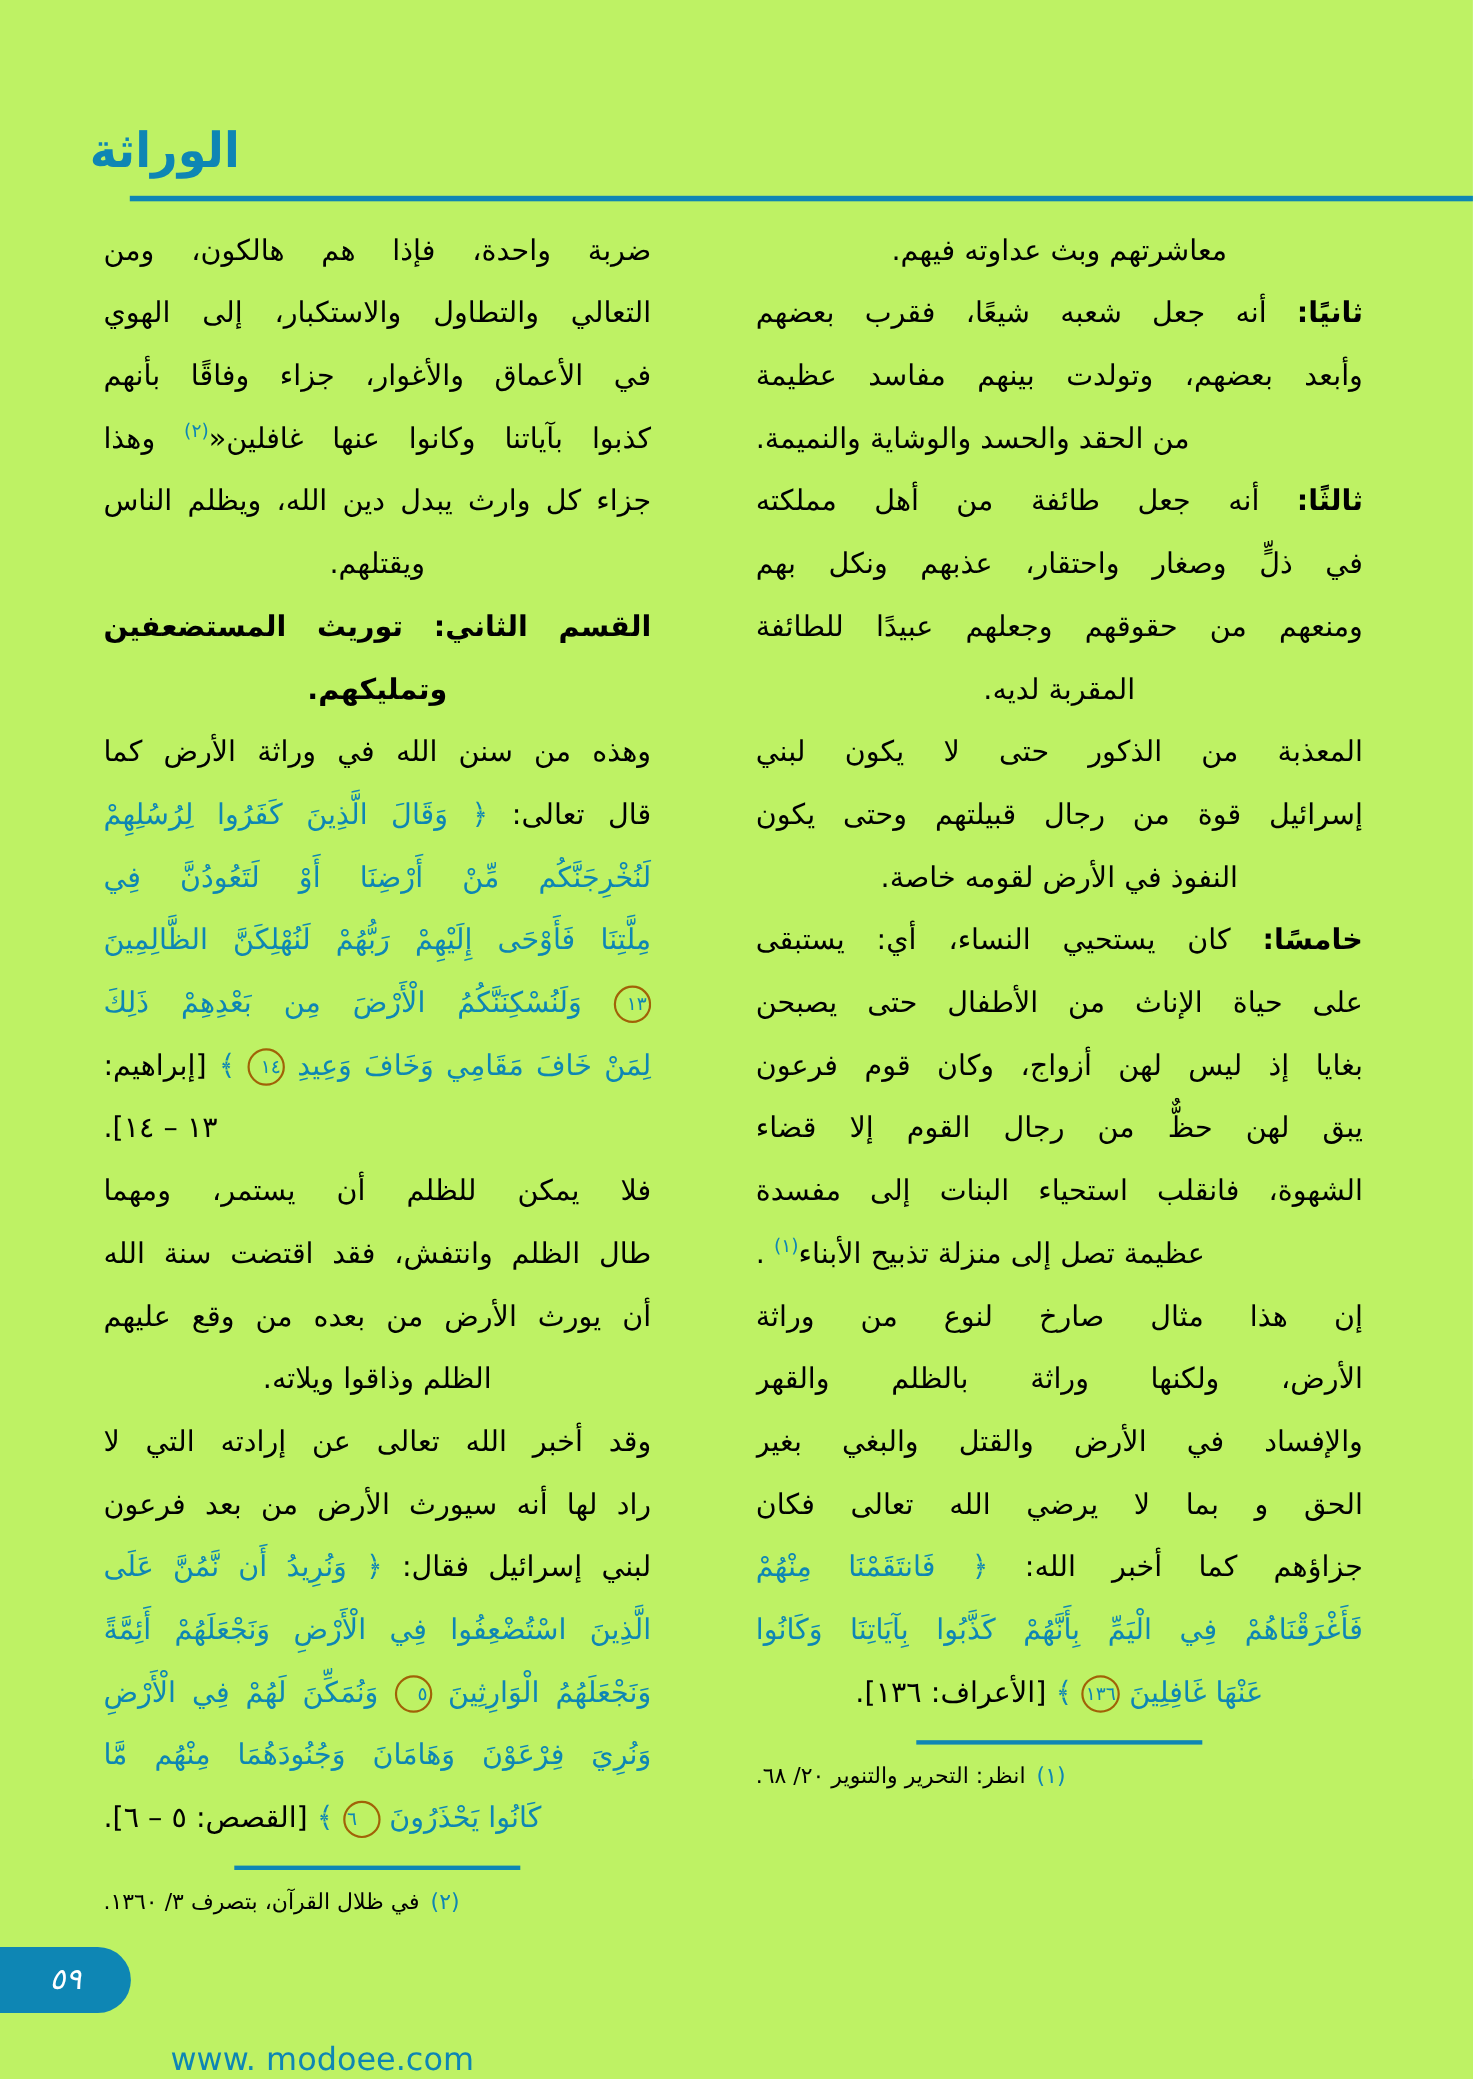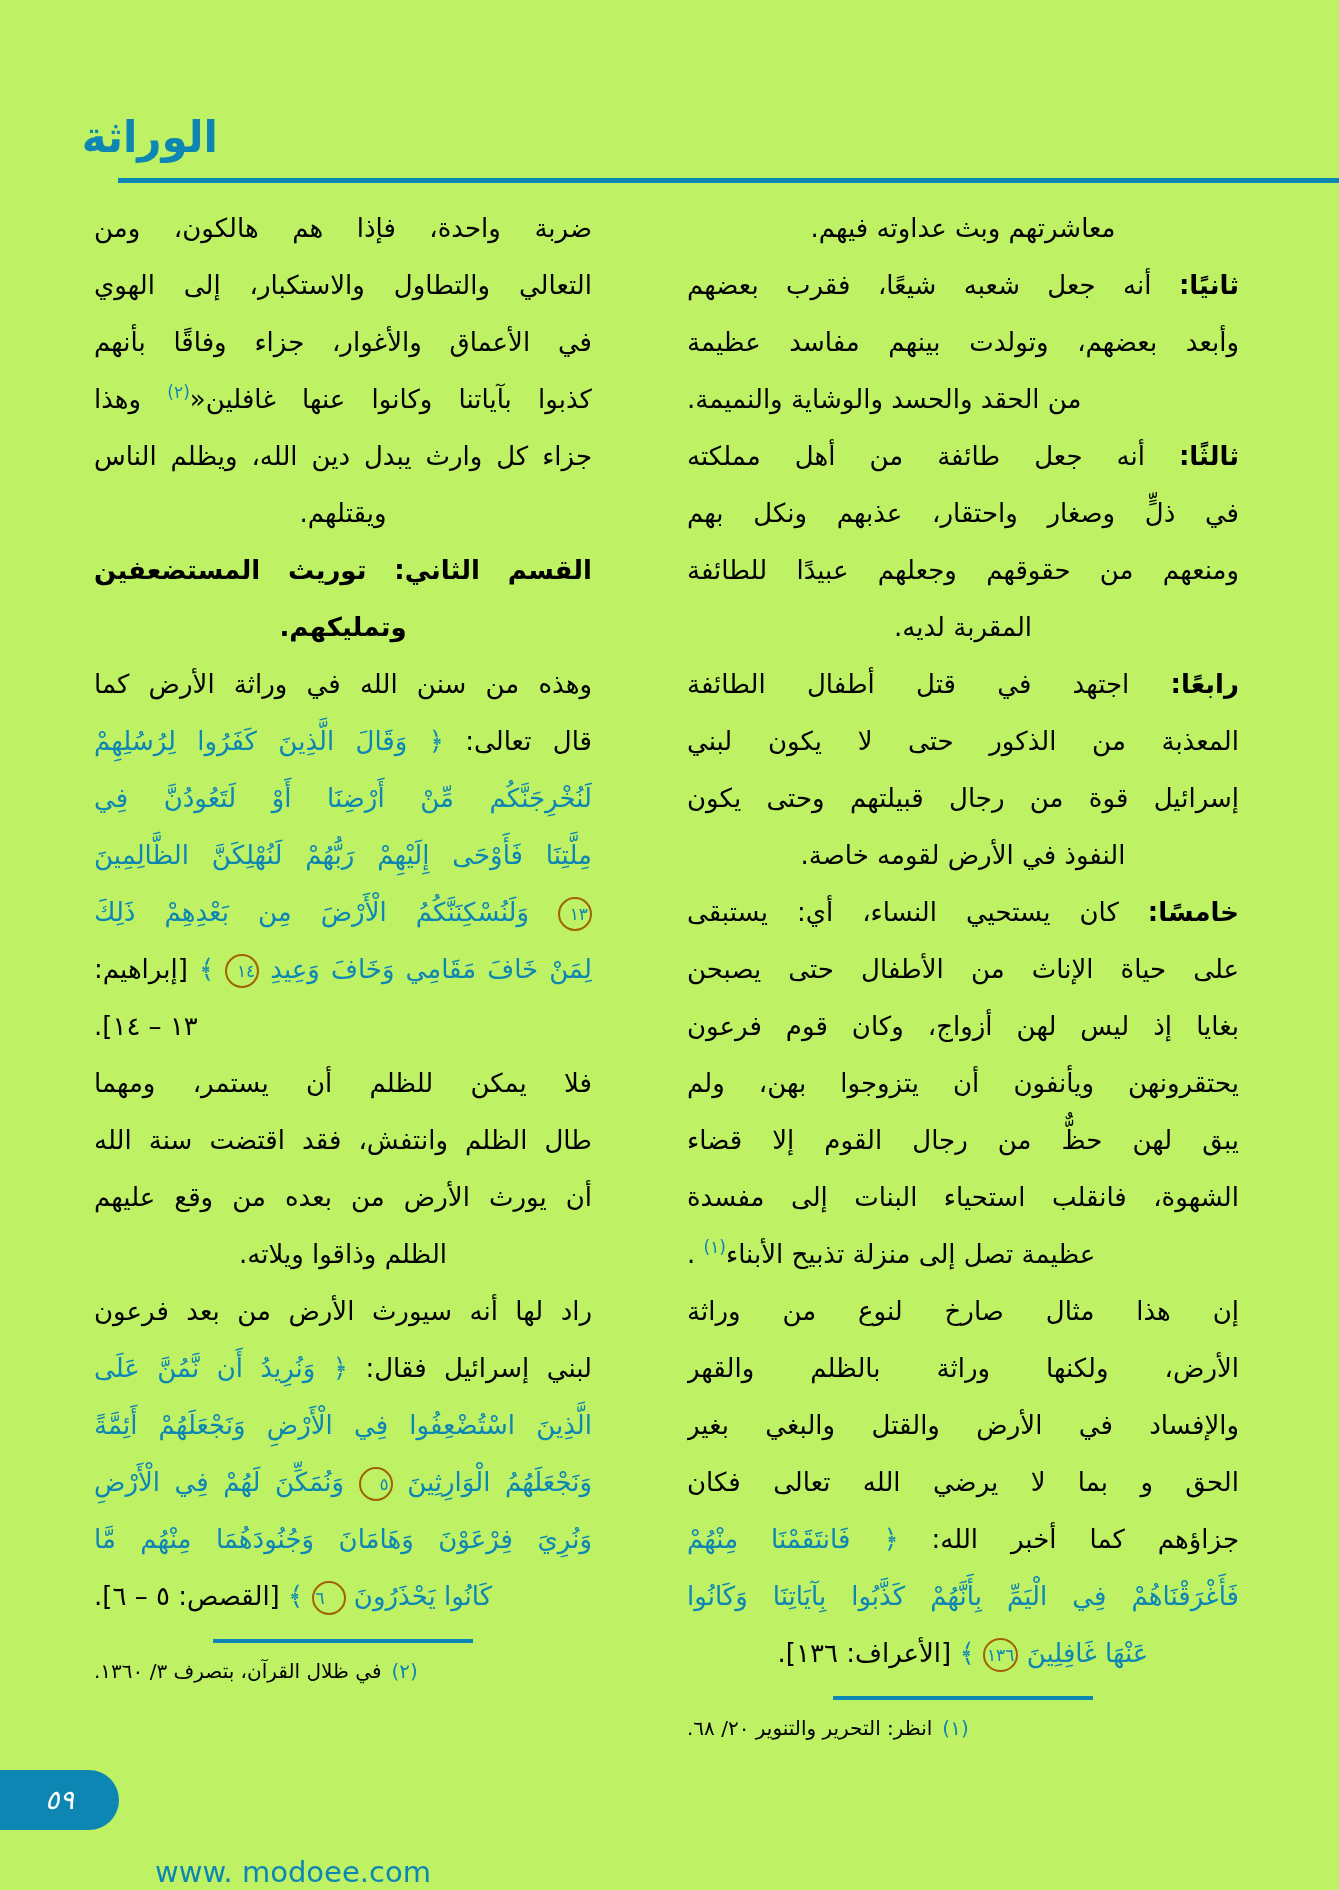--- a/index.html
+++ b/index.html
@@ -66,28 +66,26 @@
     <div class="col col-right">
       <div class="lines">
           <div class="line ln-c"><span class="seg-n">معاشرتهم وبث عداوته فيهم.</span></div>
           <div class="line ln-j"><span class="seg-b">ثانيًا:</span><span class="seg-n"> أنه جعل شعبه شيعًا، فقرب بعضهم</span></div>
           <div class="line ln-j"><span class="seg-n">وأبعد بعضهم، وتولدت بينهم مفاسد عظيمة</span></div>
           <div class="line ln-l"><span class="seg-n">من الحقد والحسد والوشاية والنميمة.</span></div>
           <div class="line ln-j"><span class="seg-b">ثالثًا:</span><span class="seg-n"> أنه جعل طائفة من أهل مملكته</span></div>
           <div class="line ln-j"><span class="seg-n">في ذلٍّ وصغار واحتقار، عذبهم ونكل بهم</span></div>
           <div class="line ln-j"><span class="seg-n">ومنعهم من حقوقهم وجعلهم عبيدًا للطائفة</span></div>
           <div class="line ln-c"><span class="seg-n">المقربة لديه.</span></div>
-          <div class="line ln-j"><span class="seg-b">رابعًا:</span><span class="seg-n"> اجتهد في قتل أطفال الطائفة</span></div>
           <div class="line ln-j"><span class="seg-n">المعذبة من الذكور حتى لا يكون لبني</span></div>
           <div class="line ln-j"><span class="seg-n">إسرائيل قوة من رجال قبيلتهم وحتى يكون</span></div>
           <div class="line ln-c"><span class="seg-n">النفوذ في الأرض لقومه خاصة.</span></div>
           <div class="line ln-j"><span class="seg-b">خامسًا:</span><span class="seg-n"> كان يستحيي النساء، أي: يستبقى</span></div>
           <div class="line ln-j"><span class="seg-n">على حياة الإناث من الأطفال حتى يصبحن</span></div>
           <div class="line ln-j"><span class="seg-n">بغايا إذ ليس لهن أزواج، وكان قوم فرعون</span></div>
-          <div class="line ln-j"><span class="seg-n">يحتقرونهن ويأنفون أن يتزوجوا بهن، ولم</span></div>
           <div class="line ln-j"><span class="seg-n">يبق لهن حظٌّ من رجال القوم إلا قضاء</span></div>
           <div class="line ln-j"><span class="seg-n">الشهوة، فانقلب استحياء البنات إلى مفسدة</span></div>
           <div class="line ln-l"><span class="seg-n">عظيمة تصل إلى منزلة تذبيح الأبناء</span><span class="seg-m">(١)</span><span class="seg-n"> .</span></div>
           <div class="line ln-j"><span class="seg-n">إن هذا مثال صارخ لنوع من وراثة</span></div>
           <div class="line ln-j"><span class="seg-n">الأرض، ولكنها وراثة بالظلم والقهر</span></div>
           <div class="line ln-j"><span class="seg-n">والإفساد في الأرض والقتل والبغي بغير</span></div>
           <div class="line ln-j"><span class="seg-n">الحق و بما لا يرضي الله تعالى فكان</span></div>
           <div class="line ln-j"><span class="seg-n">جزاؤهم كما أخبر الله: </span><span class="seg-q">﴿ فَانتَقَمْنَا مِنْهُمْ</span></div>
           <div class="line ln-j"><span class="seg-q">فَأَغْرَقْنَاهُمْ فِي الْيَمِّ بِأَنَّهُمْ كَذَّبُوا بِآيَاتِنَا وَكَانُوا</span></div>
           <div class="line ln-c"><span class="seg-q">عَنْهَا غَافِلِينَ </span><span class="seg-a">١٣٦</span><span class="seg-q"> ﴾</span><span class="seg-n"> [الأعراف: ١٣٦].</span></div>
@@ -112,20 +110,21 @@
           <div class="line ln-j"><span class="seg-n">قال تعالى: </span><span class="seg-q">﴿ وَقَالَ الَّذِينَ كَفَرُوا لِرُسُلِهِمْ</span></div>
           <div class="line ln-j"><span class="seg-q">لَنُخْرِجَنَّكُم مِّنْ أَرْضِنَا أَوْ لَتَعُودُنَّ فِي</span></div>
           <div class="line ln-j"><span class="seg-q">مِلَّتِنَا فَأَوْحَى إِلَيْهِمْ رَبُّهُمْ لَنُهْلِكَنَّ الظَّالِمِينَ</span></div>
           <div class="line ln-j"><span class="seg-a">١٣</span><span class="seg-q"> وَلَنُسْكِنَنَّكُمُ الْأَرْضَ مِن بَعْدِهِمْ ذَلِكَ</span></div>
           <div class="line ln-j"><span class="seg-q">لِمَنْ خَافَ مَقَامِي وَخَافَ وَعِيدِ </span><span class="seg-a">١٤</span><span class="seg-q"> ﴾</span><span class="seg-n"> [إبراهيم:</span></div>
           <div class="line ln-l"><span class="seg-n">١٣ – ١٤].</span></div>
           <div class="line ln-j"><span class="seg-n">فلا يمكن للظلم أن يستمر، ومهما</span></div>
           <div class="line ln-j"><span class="seg-n">طال الظلم وانتفش، فقد اقتضت سنة الله</span></div>
           <div class="line ln-j"><span class="seg-n">أن يورث الأرض من بعده من وقع عليهم</span></div>
           <div class="line ln-c"><span class="seg-n">الظلم وذاقوا ويلاته.</span></div>
+          <div class="line ln-j"><span class="seg-n">وقد أخبر الله تعالى عن إرادته التي لا</span></div>
           <div class="line ln-j"><span class="seg-n">راد لها أنه سيورث الأرض من بعد فرعون</span></div>
           <div class="line ln-j"><span class="seg-n">لبني إسرائيل فقال: </span><span class="seg-q">﴿ وَنُرِيدُ أَن نَّمُنَّ عَلَى</span></div>
           <div class="line ln-j"><span class="seg-q">الَّذِينَ اسْتُضْعِفُوا فِي الْأَرْضِ وَنَجْعَلَهُمْ أَئِمَّةً</span></div>
           <div class="line ln-j"><span class="seg-q">وَنَجْعَلَهُمُ الْوَارِثِينَ </span><span class="seg-a">٥</span><span class="seg-q"> وَنُمَكِّنَ لَهُمْ فِي الْأَرْضِ</span></div>
           <div class="line ln-j"><span class="seg-q">وَنُرِيَ فِرْعَوْنَ وَهَامَانَ وَجُنُودَهُمَا مِنْهُم مَّا</span></div>
           <div class="line ln-l"><span class="seg-q">كَانُوا يَحْذَرُونَ </span><span class="seg-a">٦</span><span class="seg-q"> ﴾</span><span class="seg-n"> [القصص: ٥ – ٦].</span></div>
         </div>
       <div class="fn-sep"></div>
       <div class="fn">
         <span class="fn-marker">(٢)</span><span class="fn-text">في ظلال القرآن، بتصرف ٣/ ١٣٦٠.</span>

